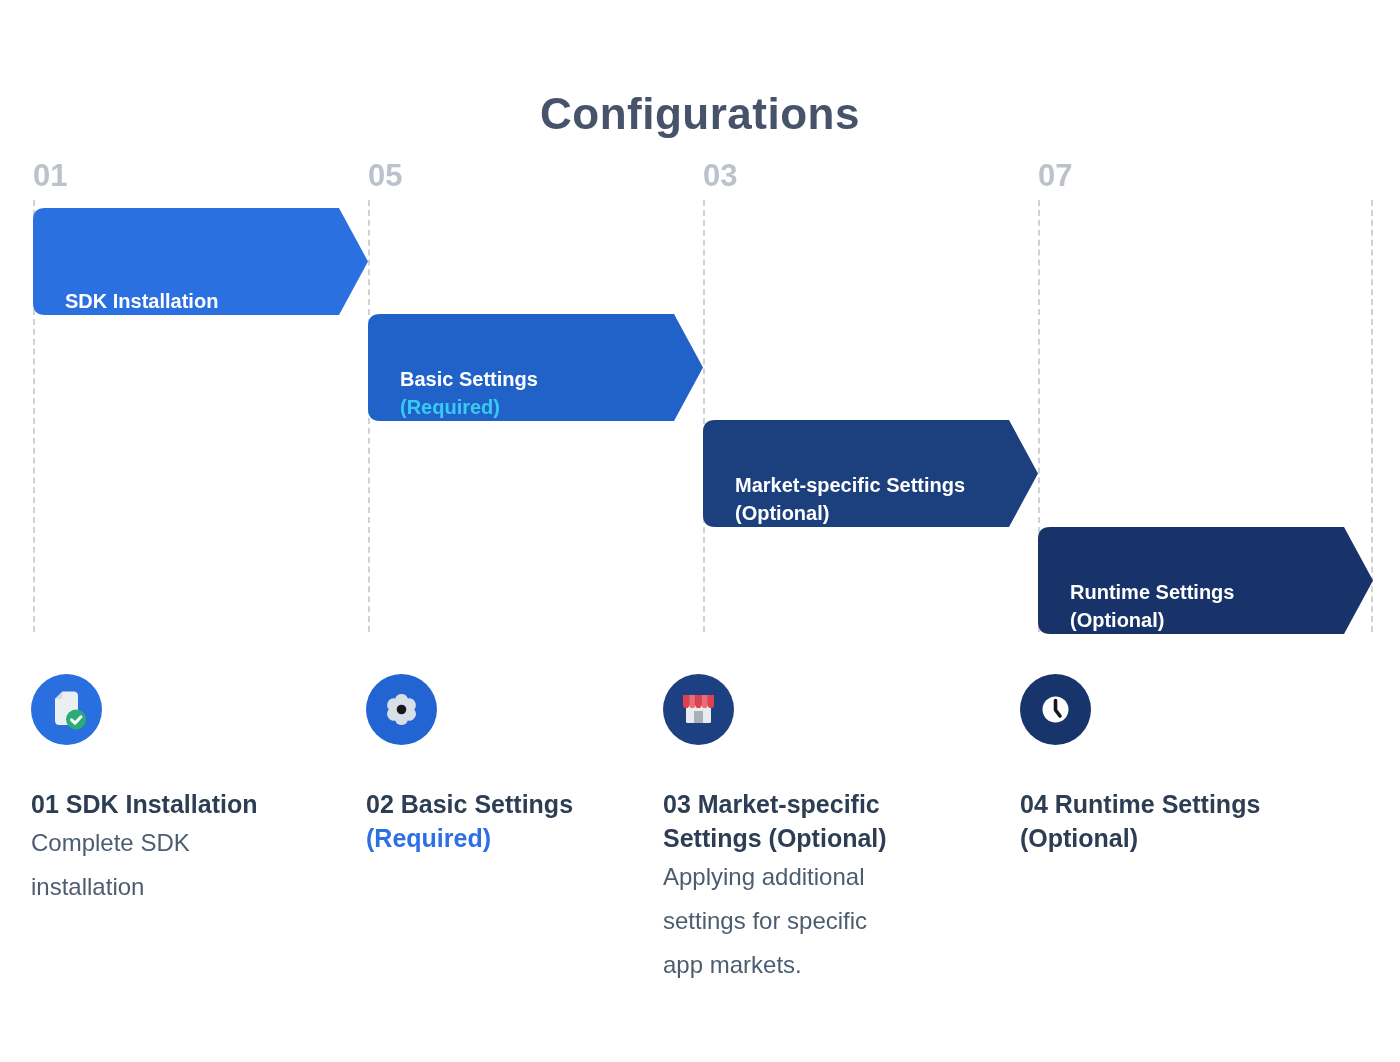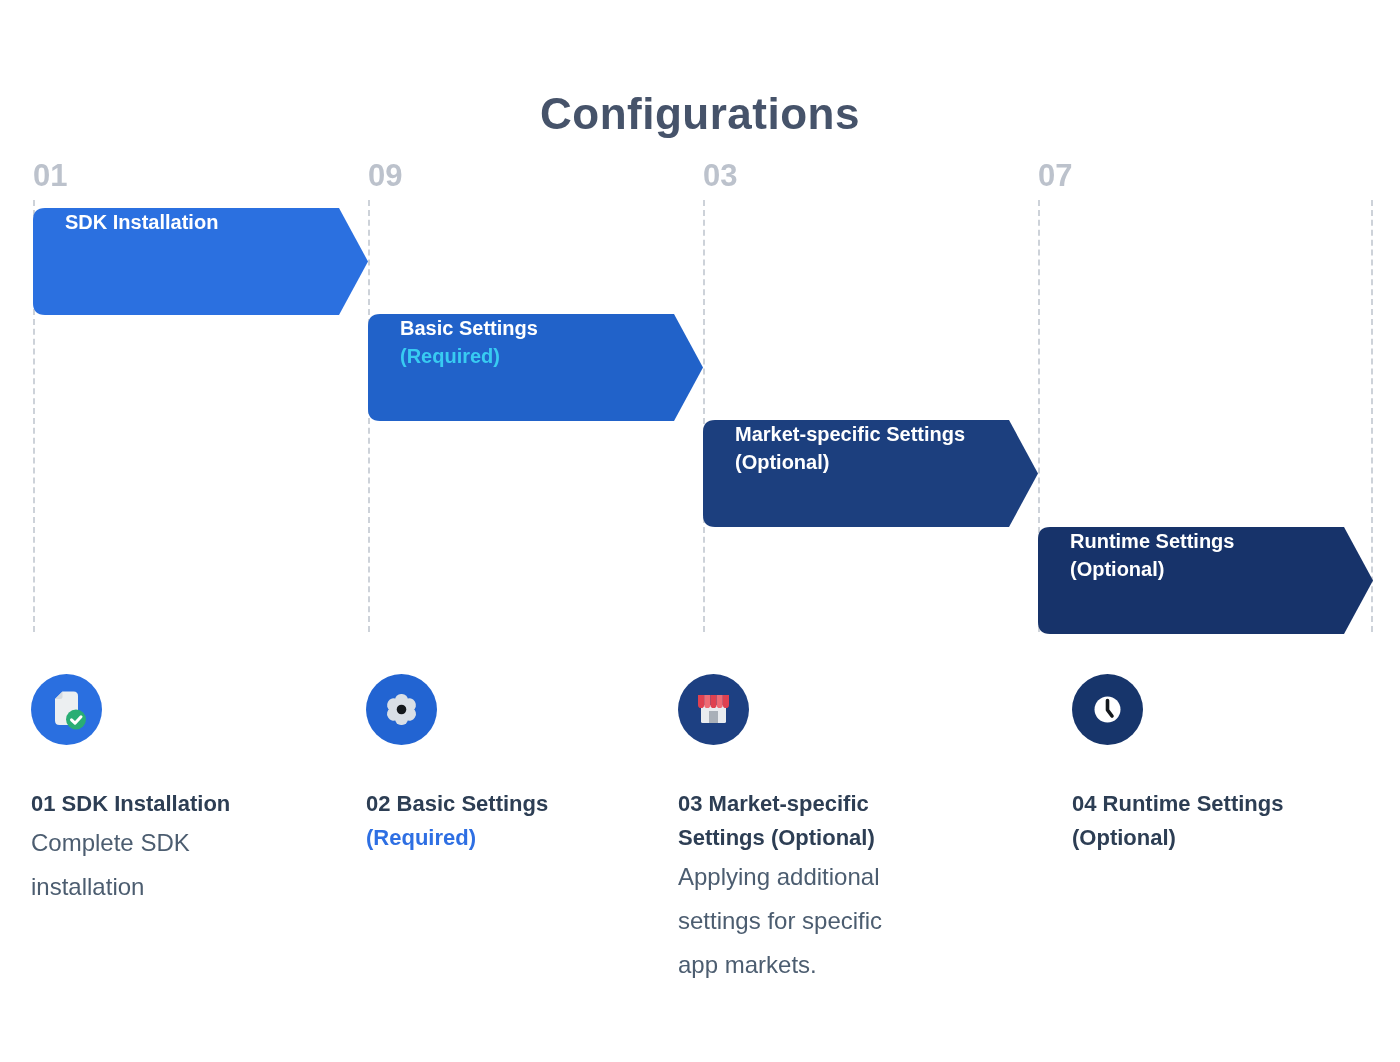--- a/index.html
+++ b/index.html
@@ -22,29 +22,29 @@
     border-left:2px dashed var(--guide_line,#CDD2D9);
   }
   .banner{position:absolute;width:335px;height:107px;}
   .banner svg{position:absolute;inset:0;width:100%;height:100%;}
   .banner .banner-shape-1{fill:var(--banner_1,#2B70E0);}
   .banner .banner-shape-2{fill:var(--banner_2,#2162C9);}
   .banner .banner-shape-3{fill:var(--banner_3,#1C3F7E);}
   .banner .banner-shape-4{fill:var(--banner_4,#17336A);}
   .banner-text{
     position:absolute;left:32px;top:0;height:100%;right:18px;
-    display:flex;flex-direction:column;justify-content:flex-start;
+    display:flex;flex-direction:column;justify-content:flex-end;
     font-size:20px;font-weight:bold;color:var(--banner_text,#fff);
     line-height:28px;white-space:nowrap;
   }
   .banner-text .required-cyan{color:var(--required_cyan,#38CBF2);}
   .detail-col{position:absolute;top:674px;width:305px;}
   .detail-icon{width:71px;height:71px;}
   .detail-heading{
-    margin-top:42px;font-size:22px;font-weight:bold;
+    margin-top:42px;font-size:25px;font-weight:bold;
     color:var(--heading_text,#2D3E54);line-height:34px;
   }
   .detail-heading .h2:empty{display:none;}
   .detail-heading .required-blue{color:var(--heading_required_blue,#2E6FE3);}
   .detail-desc{
     font-size:24px;color:var(--body_text,#4C5D70);
     line-height:44px;white-space:pre-line;
   }
   
   .bg1{fill:var(--icon_bg_1,#2A6FE0);} .bg2{fill:var(--icon_bg_2,#2264D2);}
@@ -62,21 +62,21 @@
   .clock-hands{stroke:var(--clock_hands,#14181C);stroke-width:3.6;fill:none;stroke-linecap:round;stroke-linejoin:round;}
 </style>
 </head>
 <body>
 
 <div>
 
   <h1 class="page-title">Configurations</h1>
 
   <div class="step-num" style="left:33px">01</div>
-  <div class="step-num" style="left:368px">09</div>
+  <div class="step-num" style="left:368px">05</div>
   <div class="step-num" style="left:703px">03</div>
   <div class="step-num" style="left:1038px">07</div>
 
   <div class="vline" style="left:33px"></div>
   <div class="vline" style="left:368px"></div>
   <div class="vline" style="left:703px"></div>
   <div class="vline" style="left:1038px"></div>
   <div class="vline" style="left:1371px"></div>
 
   <div class="banner" style="left:33px;top:208px">
@@ -148,21 +148,21 @@
         </g>
         <circle class="gear-center" cx="35.5" cy="35.5" r="4.8"></circle>
       </svg>
     </div>
     <div class="detail-heading">
       <div class="h1">02 Basic Settings</div>
       <div class="h2 required-blue">(Required)</div>
     </div>
   </div>
 
-  <div class="detail-col" style="left:678px">
+  <div class="detail-col" style="left:663px">
     <div class="detail-icon">
       <svg viewBox="0 0 71 71">
         <circle class="bg3" cx="35.5" cy="35.5" r="35.5"></circle>
         <rect class="store-body" x="23" y="31" width="25" height="18" rx="1.5"></rect>
         <rect class="store-door" x="31" y="37" width="9" height="12"></rect>
         <path class="red-d" d="M20 21 h6.2 v10 a3.1 3.1 0 0 1 -6.2 0 Z"></path>
         <path class="red-l" d="M26.2 21 h6.2 v10 a3.1 3.1 0 0 1 -6.2 0 Z"></path>
         <path class="red-d" d="M32.4 21 h6.2 v10 a3.1 3.1 0 0 1 -6.2 0 Z"></path>
         <path class="red-l" d="M38.6 21 h6.2 v10 a3.1 3.1 0 0 1 -6.2 0 Z"></path>
         <path class="red-d" d="M44.8 21 h6.2 v10 a3.1 3.1 0 0 1 -6.2 0 Z"></path>
@@ -170,21 +170,21 @@
     </div>
     <div class="detail-heading">
       <div class="h1">03 Market-specific</div>
       <div class="h2">Settings (Optional)</div>
     </div>
     <div class="detail-desc">Applying additional
 settings for specific
 app markets.</div>
   </div>
 
-  <div class="detail-col" style="left:1072px">
+  <div class="detail-col" style="left:1020px">
     <div class="detail-icon">
       <svg viewBox="0 0 71 71">
         <circle class="bg4" cx="35.5" cy="35.5" r="35.5"></circle>
         <circle class="clock-face" cx="35.5" cy="35.5" r="13"></circle>
         <path class="clock-hands" d="M35.5 26.5 V36 L40 42"></path>
       </svg>
     </div>
     <div class="detail-heading">
       <div class="h1">04 Runtime Settings</div>
       <div class="h2">(Optional)</div>

